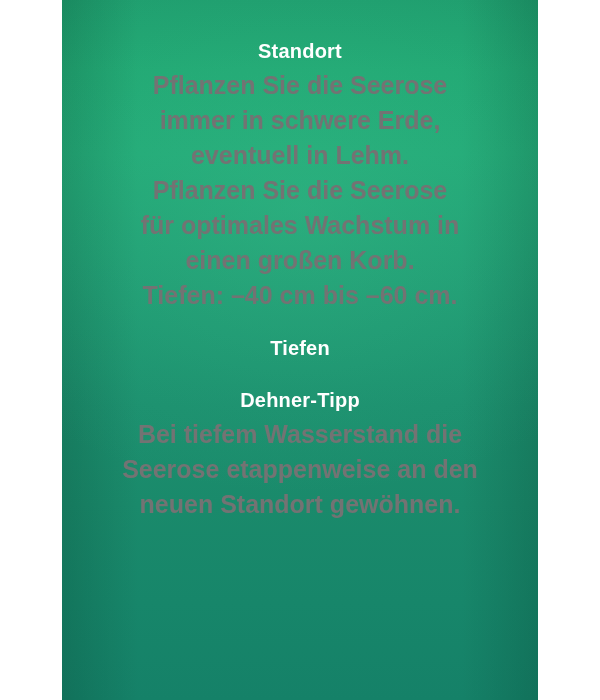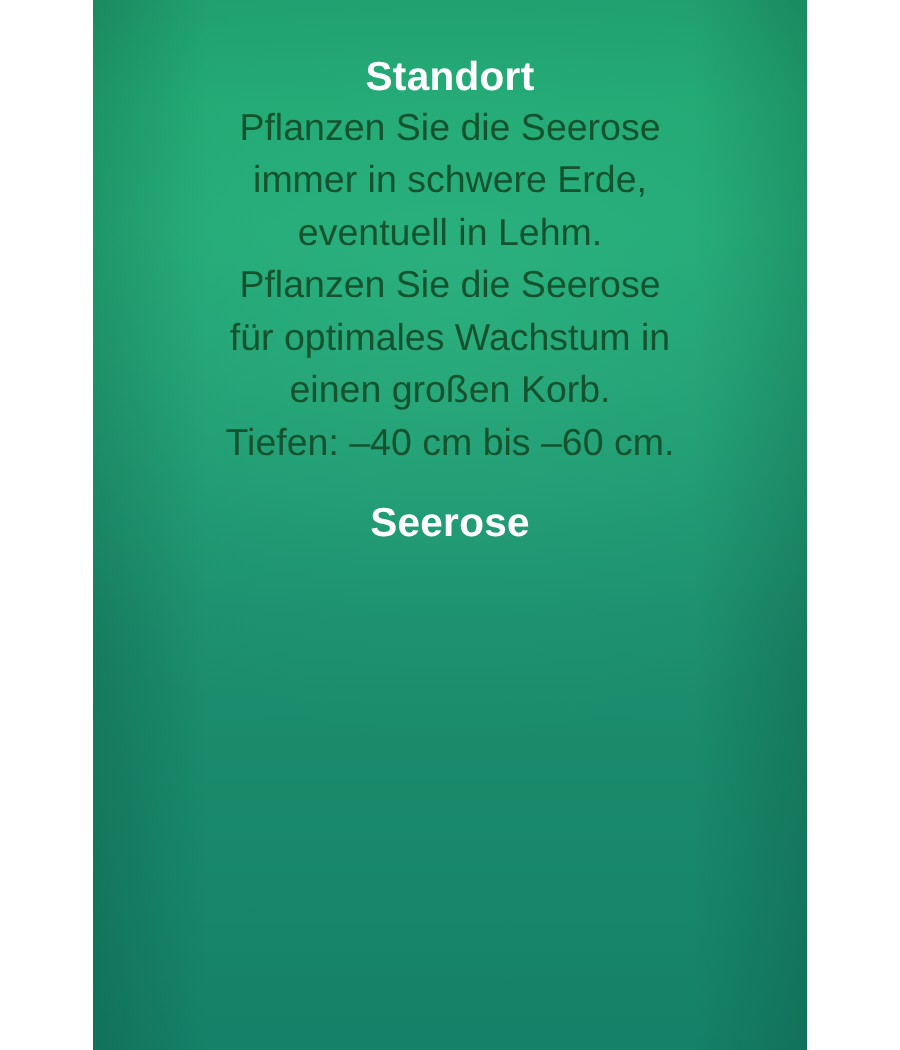--- a/index.html
+++ b/index.html
@@ -65,33 +65,33 @@
     color: #ffffff;
     z-index: 2;
   }
 
   .section {
     margin: 0 0 0 0;
   }
 
   h2.heading {
     margin: 0;
-    font-size: 27px;
+    font-size: 20px;
     line-height: 34px;
     font-weight: bold;
     letter-spacing: 0.2px;
     color: #ffffff;
   }
 
   p.body-text {
     margin: 0;
     font-size: 25px;
     line-height: 35px;
-    font-weight: normal;
-    color: #14532d;
+    font-weight: bold;
+    color: #737373;
     white-space: pre-line;
   }
 
   .gap-mid {
     height: 18px;
   }
 </style>
 </head>
 <body>
 
@@ -107,20 +107,26 @@
 eventuell in Lehm.
 Pflanzen Sie die Seerose
 für optimales Wachstum in
 einen großen Korb.
 Tiefen: –40 cm bis –60 cm.</p>
     </div>
 
     <div class="gap-mid"></div>
 
     <div class="section">
-      <h2 class="heading">Seerose</h2>
+      <h2 class="heading">Tiefen</h2>
     </div>
 
     <div class="gap-mid"></div>
 
+    <div class="section">
+      <h2 class="heading">Dehner-Tipp</h2>
+      <p class="body-text">Bei tiefem Wasserstand die
+Seerose etappenweise an den
+neuen Standort gewöhnen.</p>
+    </div>
 
   </div>
 </div>
 
 </body></html>

